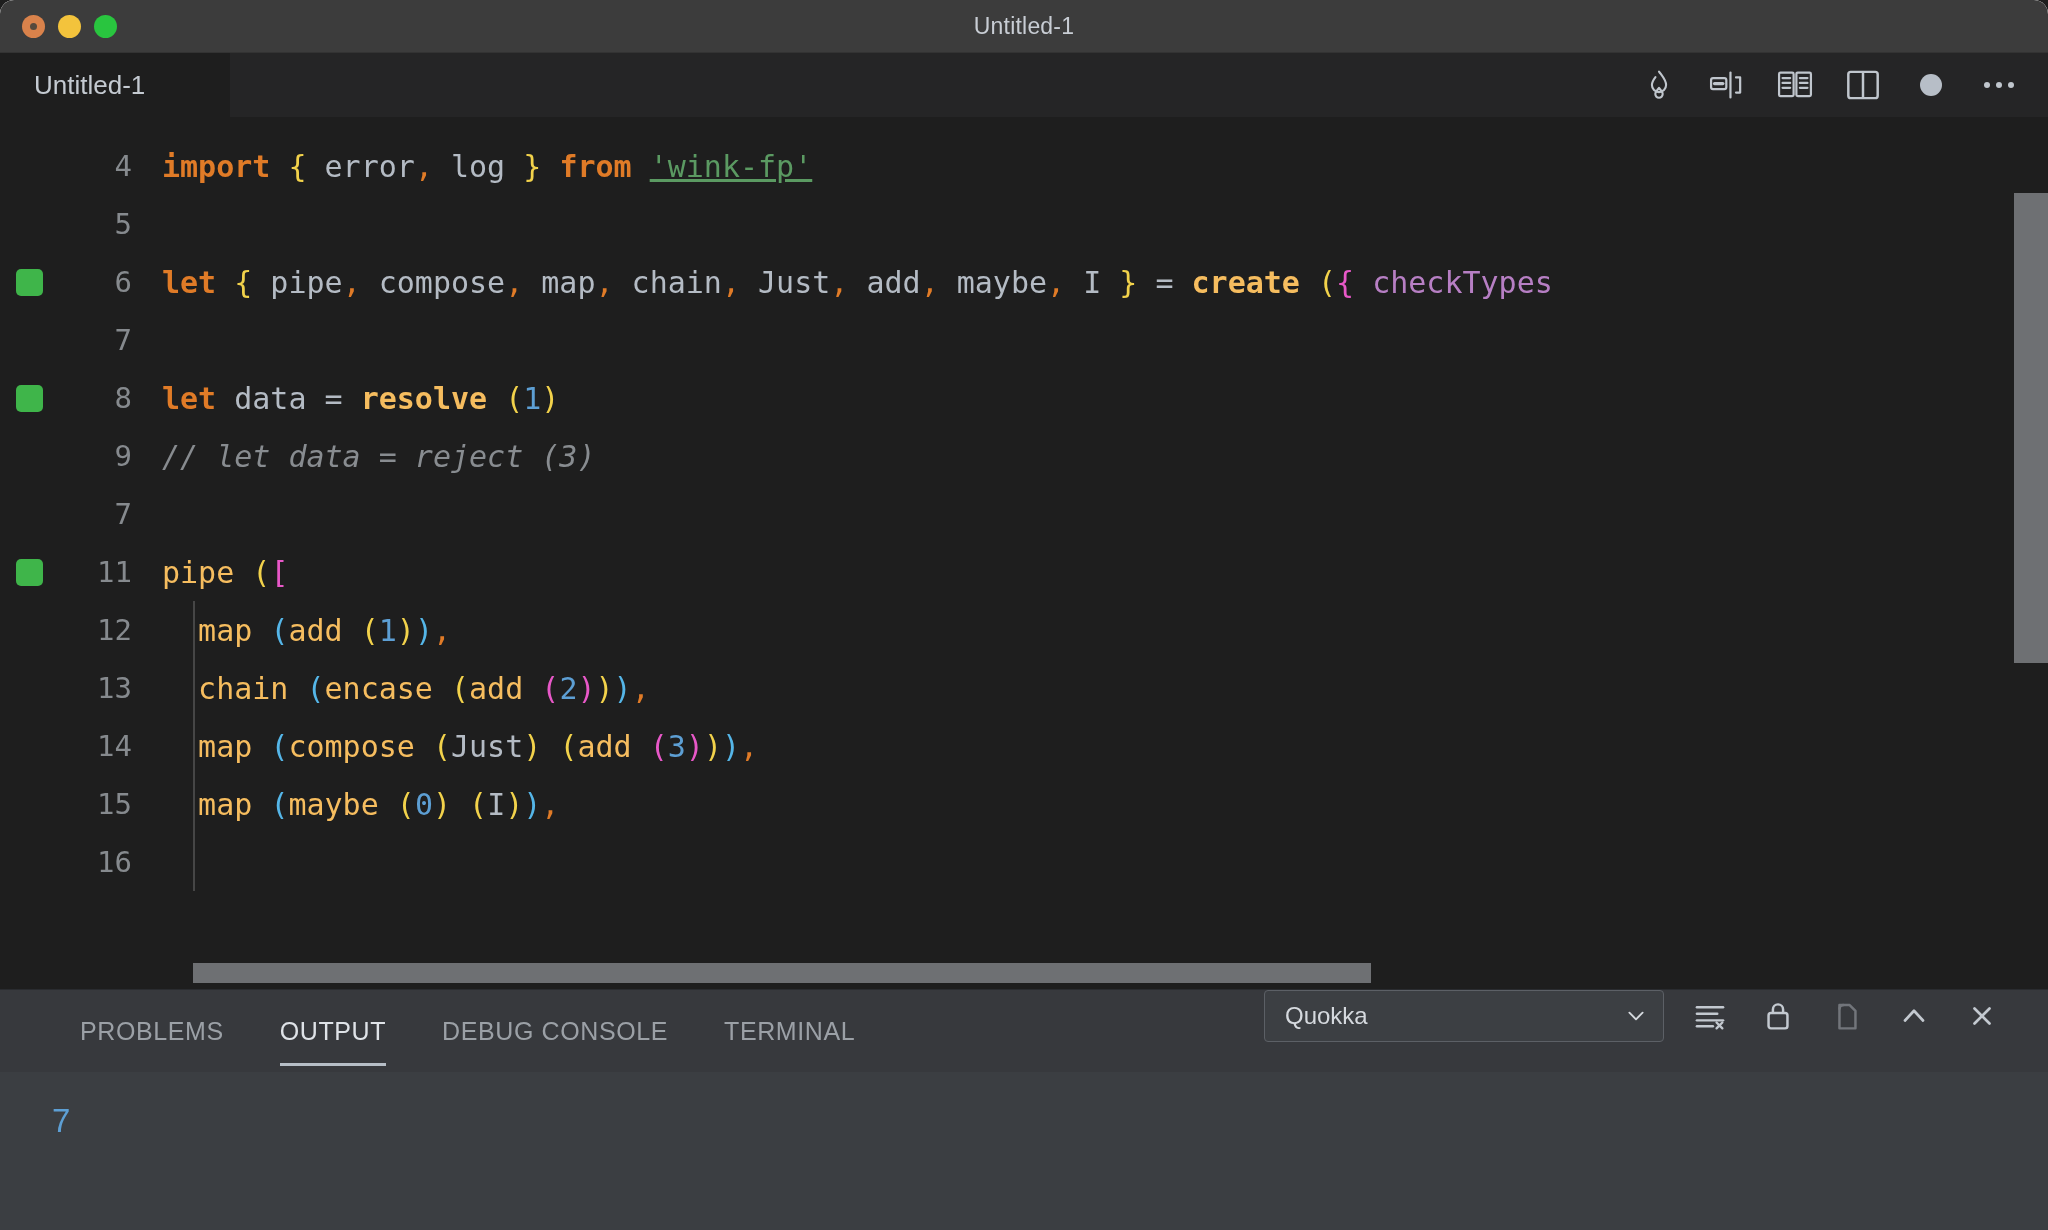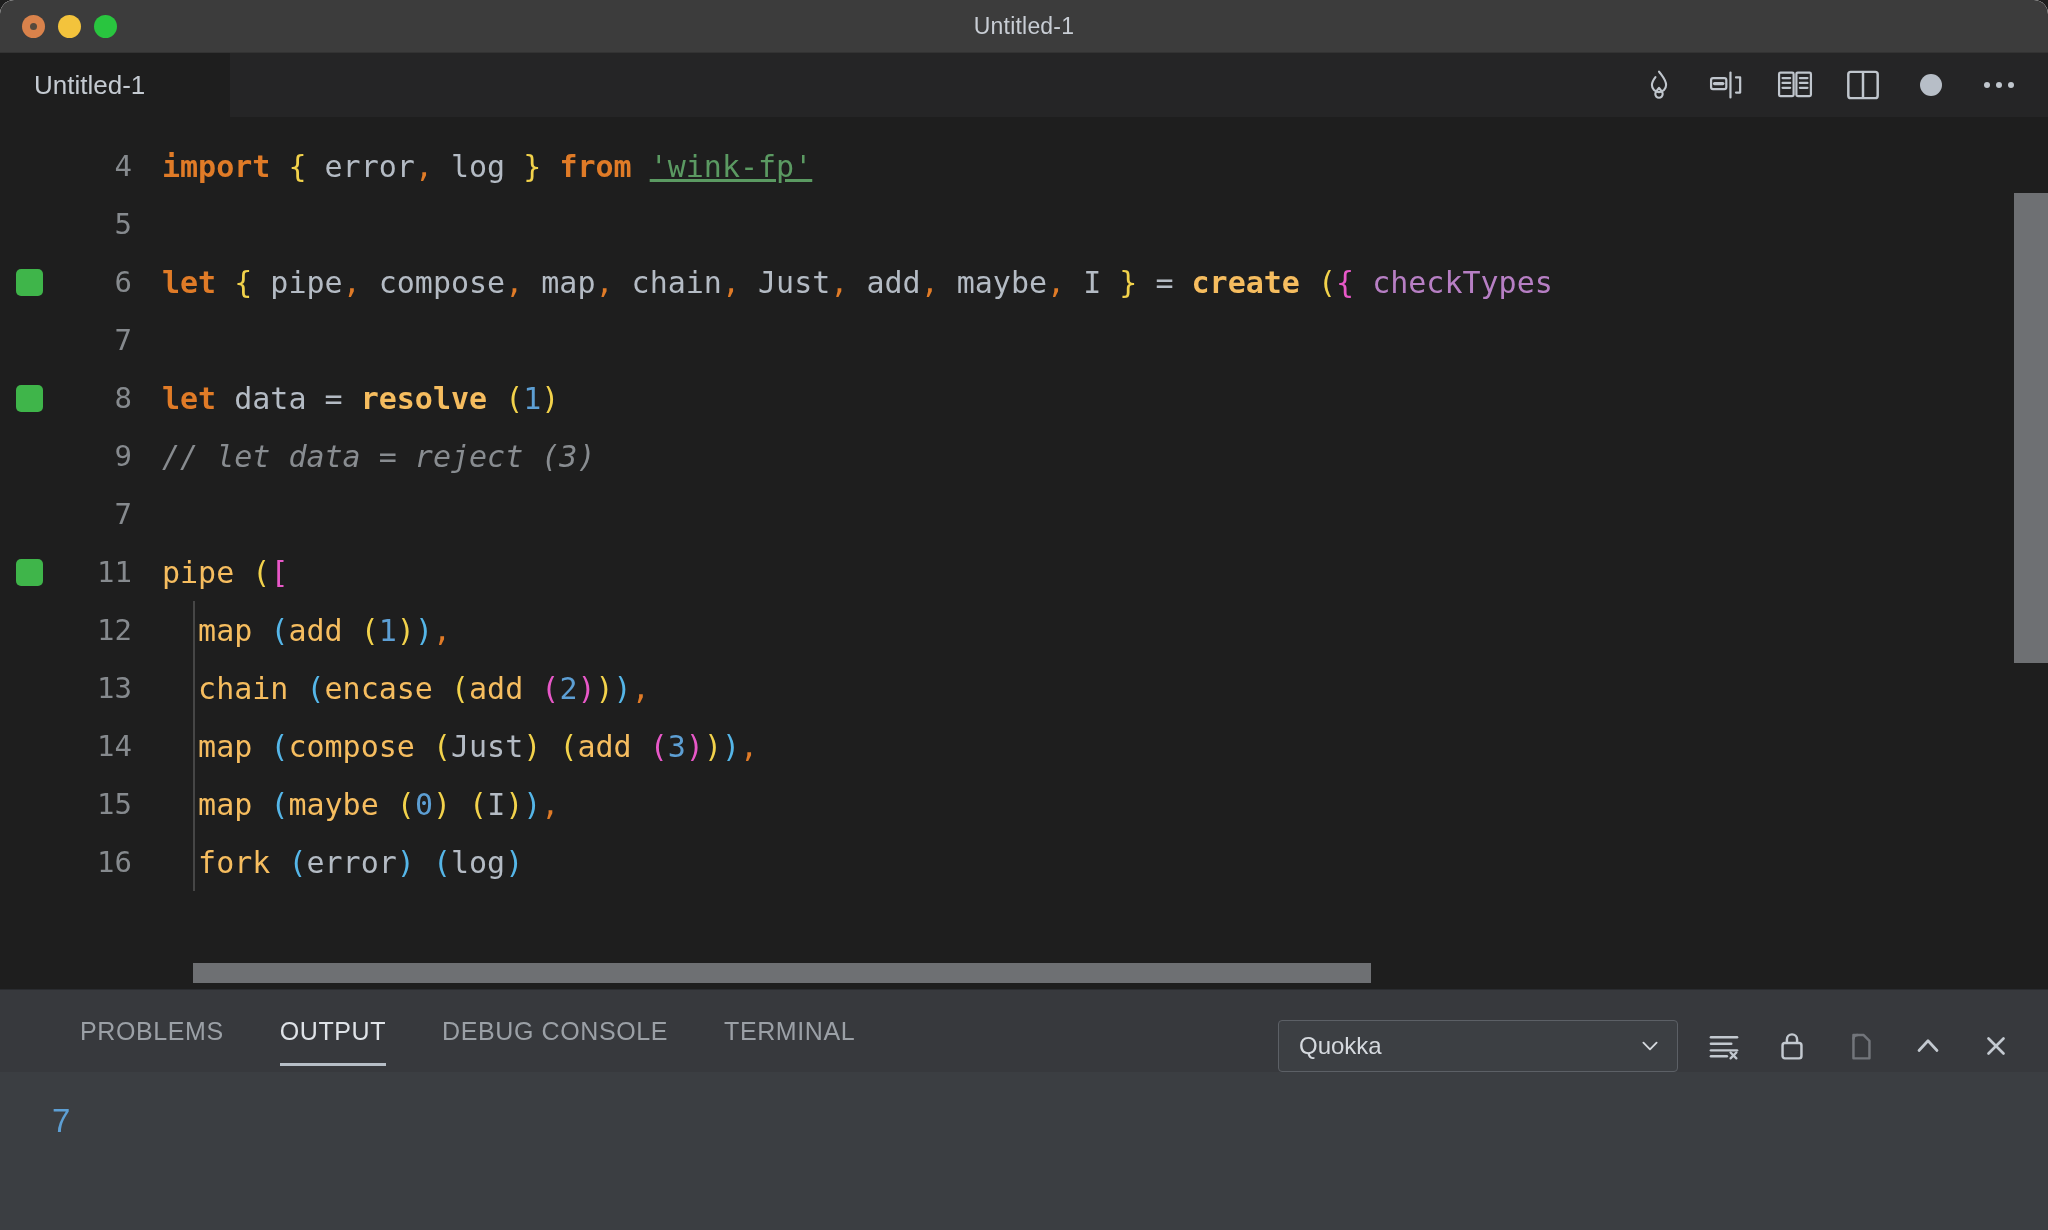--- a/index.html
+++ b/index.html
@@ -184,23 +184,23 @@
   .panel {
     height: 241px;
     background: #37393d;
     border-top: 1px solid #2a2c30;
     display: flex;
     flex-direction: column;
   }
   .panel-header {
     height: 82px;
     display: flex;
-    align-items: flex-end;
+    align-items: flex-start;
     justify-content: space-between;
-    padding: 0 30px 0 52px;
+    padding: 0 44px 0 52px;
   }
   .panel-tabs { display: flex; align-items: stretch; height: 82px; }
   .ptab {
     display: flex; align-items: center;
     padding: 0 28px;
     color: #9ba0a6;
     font-size: 25px;
     letter-spacing: .6px;
     position: relative;
     cursor: pointer;
@@ -328,21 +328,21 @@
         <div class="row"><div class="glyph"><span class="cov"></span></div><div class="lineno">6</div><div class="code"><span class="t-kw">let</span><span class="t-plain"> </span><span class="b-yellow">{</span><span class="t-plain"> pipe</span><span class="b-orange">,</span><span class="t-plain"> compose</span><span class="b-orange">,</span><span class="t-plain"> map</span><span class="b-orange">,</span><span class="t-plain"> chain</span><span class="b-orange">,</span><span class="t-plain"> Just</span><span class="b-orange">,</span><span class="t-plain"> add</span><span class="b-orange">,</span><span class="t-plain"> maybe</span><span class="b-orange">,</span><span class="t-plain"> I </span><span class="b-yellow">}</span><span class="t-plain"> </span><span class="t-op">=</span><span class="t-plain"> </span><span class="t-fn">create</span><span class="t-plain"> </span><span class="b-yellow">(</span><span class="b-pink">{</span><span class="t-plain"> </span><span class="t-prop">checkTypes</span></div></div>
         <div class="row"><div class="glyph"></div><div class="lineno">7</div><div class="code"></div></div>
         <div class="row"><div class="glyph"><span class="cov"></span></div><div class="lineno">8</div><div class="code"><span class="t-kw">let</span><span class="t-plain"> data </span><span class="t-op">=</span><span class="t-plain"> </span><span class="t-fn">resolve</span><span class="t-plain"> </span><span class="b-yellow">(</span><span class="t-num">1</span><span class="b-yellow">)</span></div></div>
         <div class="row"><div class="glyph"></div><div class="lineno">9</div><div class="code"><span class="t-comment">// let data = reject (3)</span></div></div>
         <div class="row"><div class="glyph"></div><div class="lineno">7</div><div class="code"></div></div>
         <div class="row"><div class="glyph"><span class="cov"></span></div><div class="lineno">11</div><div class="code"><span class="t-fn2">pipe</span><span class="t-plain"> </span><span class="b-yellow">(</span><span class="b-pink">[</span></div></div>
         <div class="row"><div class="glyph"></div><div class="lineno">12</div><div class="code"><span class="t-fn2">  map</span><span class="t-plain"> </span><span class="b-blue">(</span><span class="t-fn2">add</span><span class="t-plain"> </span><span class="b-yellow">(</span><span class="t-num">1</span><span class="b-yellow">)</span><span class="b-blue">)</span><span class="b-orange">,</span></div></div>
         <div class="row"><div class="glyph"></div><div class="lineno">13</div><div class="code"><span class="t-fn2">  chain</span><span class="t-plain"> </span><span class="b-blue">(</span><span class="t-fn2">encase</span><span class="t-plain"> </span><span class="b-yellow">(</span><span class="t-fn2">add</span><span class="t-plain"> </span><span class="b-pink">(</span><span class="t-num">2</span><span class="b-pink">)</span><span class="b-yellow">)</span><span class="b-blue">)</span><span class="b-orange">,</span></div></div>
         <div class="row"><div class="glyph"></div><div class="lineno">14</div><div class="code"><span class="t-fn2">  map</span><span class="t-plain"> </span><span class="b-blue">(</span><span class="t-fn2">compose</span><span class="t-plain"> </span><span class="b-yellow">(</span><span class="t-plain">Just</span><span class="b-yellow">)</span><span class="t-plain"> </span><span class="b-yellow">(</span><span class="t-fn2">add</span><span class="t-plain"> </span><span class="b-pink">(</span><span class="t-num">3</span><span class="b-pink">)</span><span class="b-yellow">)</span><span class="b-blue">)</span><span class="b-orange">,</span></div></div>
         <div class="row"><div class="glyph"></div><div class="lineno">15</div><div class="code"><span class="t-fn2">  map</span><span class="t-plain"> </span><span class="b-blue">(</span><span class="t-fn2">maybe</span><span class="t-plain"> </span><span class="b-yellow">(</span><span class="t-num">0</span><span class="b-yellow">)</span><span class="t-plain"> </span><span class="b-yellow">(</span><span class="t-plain">I</span><span class="b-yellow">)</span><span class="b-blue">)</span><span class="b-orange">,</span></div></div>
-        <div class="row"><div class="glyph"></div><div class="lineno">16</div><div class="code"><span class="t-fn2">  fork</span><span class="t-plain"> </span><span class="b-blue">(</span><span class="t-plain">error</span><span class="b-blue">)</span><span class="t-plain"> </span><span class="b-blue">(</span><span class="t-plain">log</span><span class="b-blue">)</span></div></div>
+        <div class="row"><div class="glyph"></div><div class="lineno">16</div></div>
         <div class="indent-guide" style="top: 464px; height: 290px;"></div>
       </div>
 
     <div class="h-scroll"></div>
     <div class="v-scroll">
       <div class="v-thumb"></div>
     </div>
   </div>
 
   <div class="panel">

